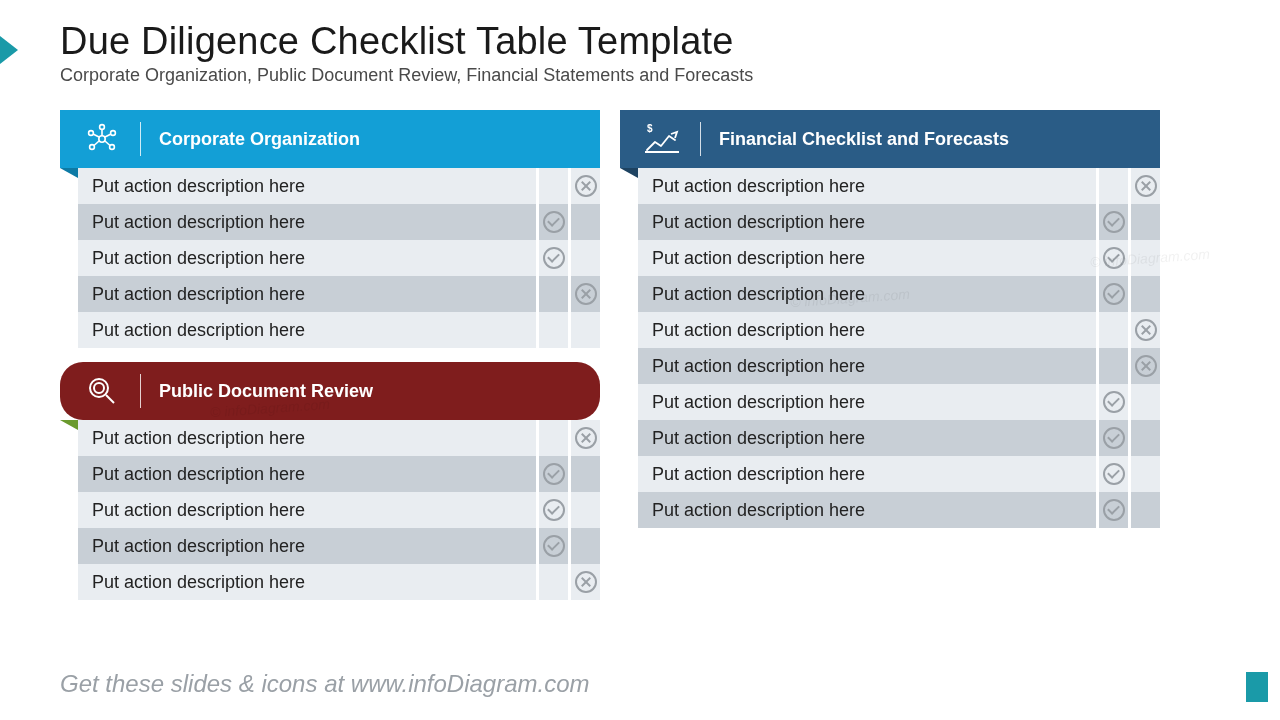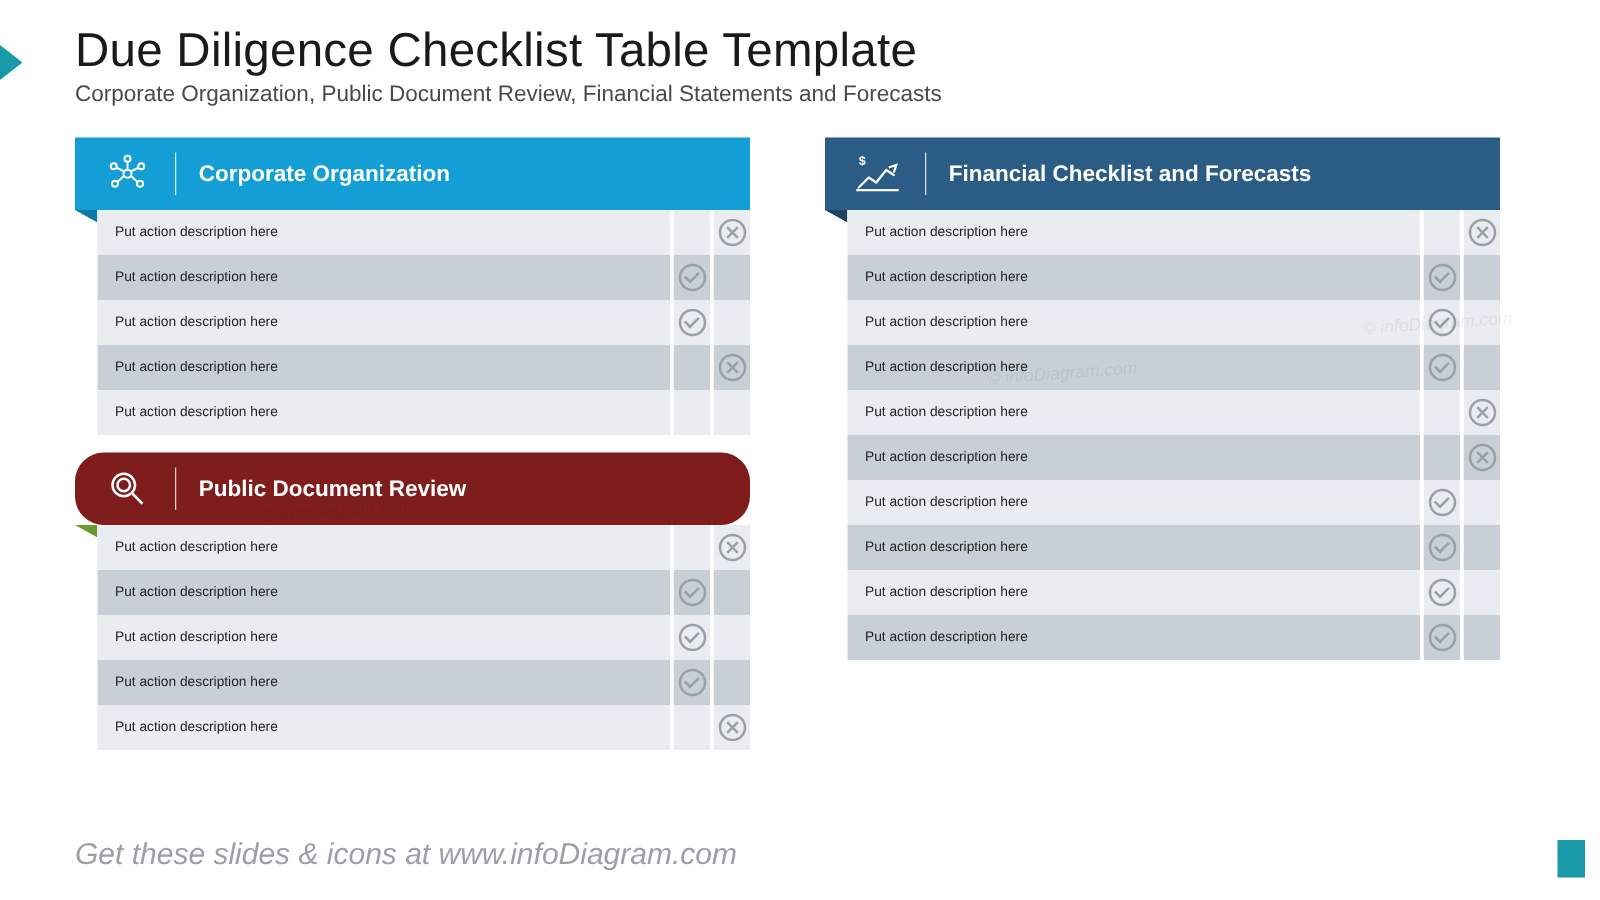--- a/index.html
+++ b/index.html
@@ -2,21 +2,21 @@
 <html><head>
 <meta charset="utf-8">
 <style>
   * { margin: 0; padding: 0; box-sizing: border-box; }
   html, body { width: 1280px; height: 720px; font-family: "Segoe UI", Arial, sans-serif; background: #fff; overflow: hidden; }
   .slide { position: relative; width: 1268px; height: 720px; padding: 20px 60px 40px 60px; }
   .edge-tab-left { position: absolute; left: 0; top: 36px; width: 18px; height: 28px; background: #1a9aa8; clip-path: polygon(0 0, 100% 50%, 0 100%); }
   .edge-tab-right { position: absolute; right: 0; bottom: 18px; width: 22px; height: 30px; background: #1a9aa8; }
   .title { font-size: 38px; font-weight: 300; color: #1a1a1a; letter-spacing: .2px; }
   .subtitle { font-size: 18px; font-weight: 400; color: #4a4a4a; margin-top: 2px; }
-  .content { display: flex; gap: 60px; margin-top: 24px; }
+  .content { display: flex; gap: 20px; margin-top: 24px; }
   .col { width: 540px; }
   .section { position: relative; margin-bottom: 14px; }
   .section-head {
     position: relative;
     display: flex; align-items: center;
     height: 58px; color: #fff;
     padding: 0 18px 0 22px;
     font-size: 18px; font-weight: 700;
   }
   .section-head .sep { width: 1px; height: 34px; background: rgba(255,255,255,.8); margin: 0 18px; }
@@ -24,21 +24,21 @@
   .ribbon-notch {
     position: absolute; left: 0; bottom: -10px; width: 18px; height: 10px;
   }
   .ribbon-blue { background: #139fd6; }
   .ribbon-blue .ribbon-notch { background: #0d7aa5; clip-path: polygon(0 0, 100% 0, 100% 100%); }
   .ribbon-green { background: #7f1d1d; border-radius: 23px; }
   .ribbon-green .ribbon-notch { background: #6a9a2d; clip-path: polygon(0 0, 100% 0, 100% 100%); }
   .ribbon-navy { background: #2a5c86; }
   .ribbon-navy .ribbon-notch { background: #1d4261; clip-path: polygon(0 0, 100% 0, 100% 100%); }
   .rows { margin-left: 18px; }
-  .row { display: flex; align-items: center; height: 36px; font-size: 11px; color: #222; }
+  .row { display: flex; align-items: center; height: 36px; font-size: 18px; color: #222; }
   .row.light { background: #e9edf1; }
   .row.dark  { background: #c8cfd6; }
   .row .label { flex: 1 1 auto; padding-left: 14px; }
   .row .cell { width: 32px; height: 36px; display:flex; align-items:center; justify-content:center; border-left: 3px solid #fff; }
   .mark {
     width: 22px; height: 22px; border-radius: 50%;
     border: 2px solid #9aa0a6; display:flex; align-items:center; justify-content:center;
     position: relative;
   }
   .mark.check::after {

